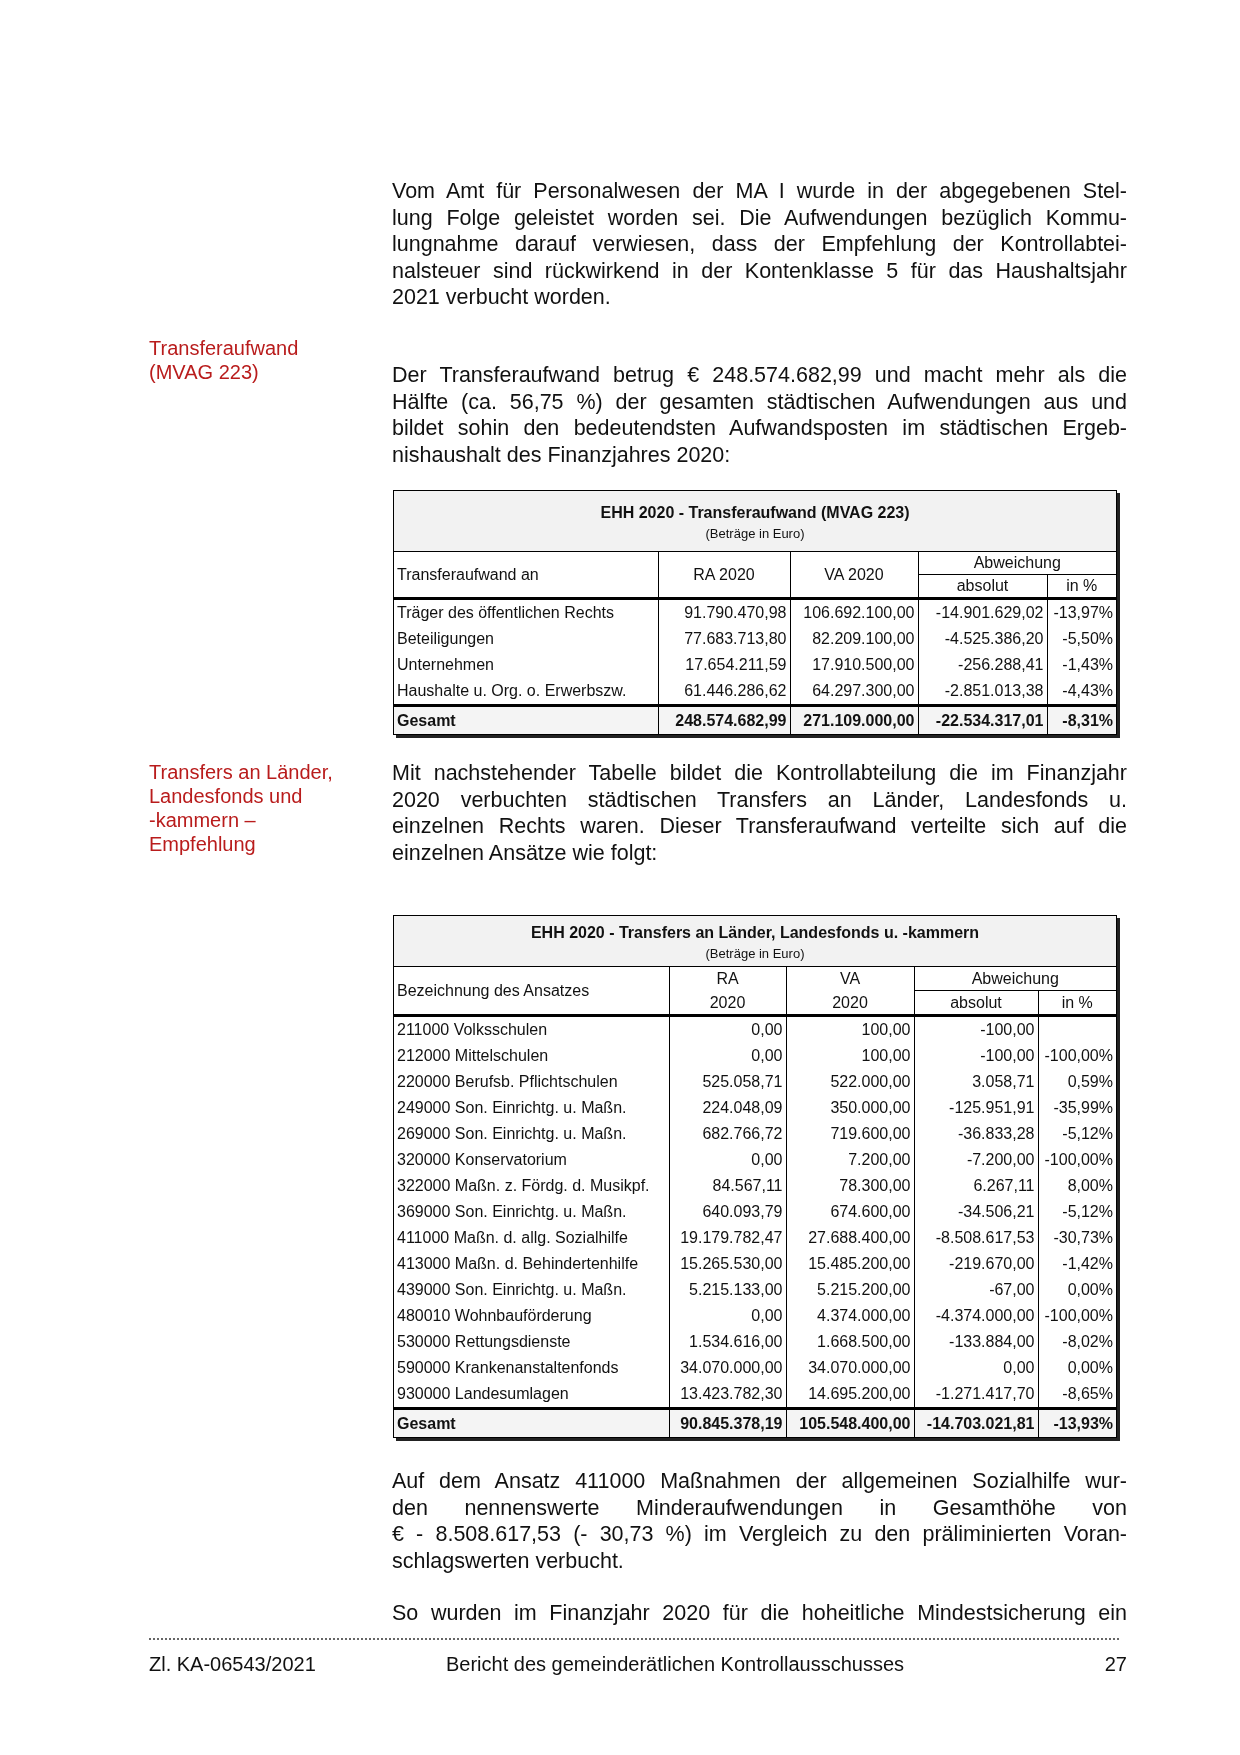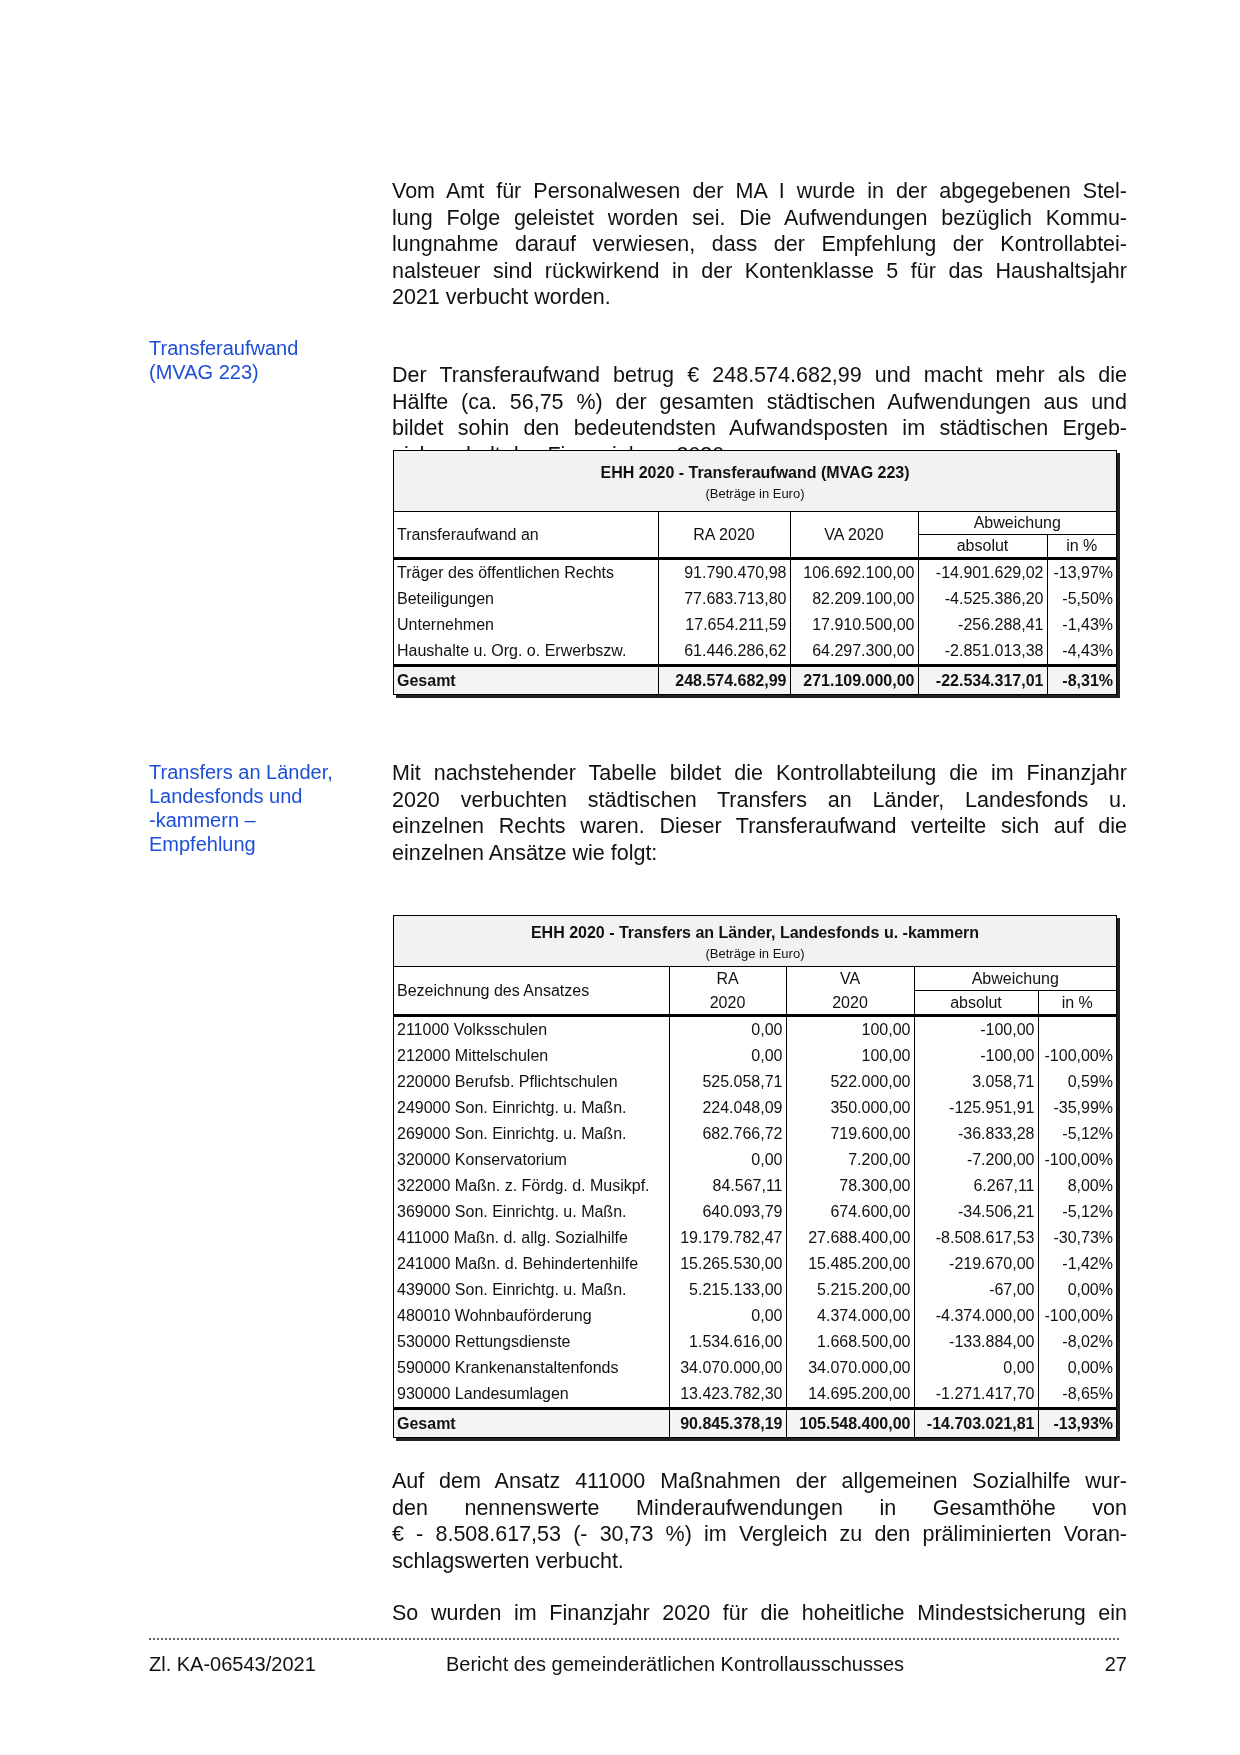--- a/index.html
+++ b/index.html
@@ -1,18 +1,18 @@
 <!DOCTYPE html>
 <html><head>
 <meta charset="utf-8">
 <style>
   html, body { margin:0; padding:0; background:#fff; }
   body { width:1240px; height:1755px; position:relative; overflow:hidden;
          font-family:"Liberation Sans", sans-serif; color:#111; }
-  .side { position:absolute; left:149px; width:220px; color:#1d4ed8;
+  .side { position:absolute; left:149px; width:220px; color:#b91c1c;
           font-size:20px; line-height:24px; }
   .para { position:absolute; left:392px; width:735px; font-size:21.5px;
           line-height:26.6px; text-align:justify; }
   .para span { display:block; }
   .para .jl { text-align-last:justify; }
   .tbl { position:absolute; left:393px; border:1.5px solid #000;
          box-shadow:3px 3px 0 #222; background:#fff; font-size:16px; }
   .tbl table { border-collapse:collapse; width:100%; table-layout:fixed; }
   .tbl td { padding:0 3px; height:26px; line-height:26px; white-space:nowrap; overflow:hidden; }
   .tbl .title { background:#f2f2f2; text-align:center; border-bottom:1.5px solid #000; }
@@ -42,21 +42,21 @@
   <div>Transferaufwand</div>
   <div>(MVAG 223)</div>
 </div>
 <div class="para" style="top:334px;margin-top:28px;">
   <span class="jl">Der Transferaufwand betrug € 248.574.682,99 und macht mehr als die</span>
   <span class="jl">Hälfte (ca. 56,75 %) der gesamten städtischen Aufwendungen aus und</span>
   <span class="jl">bildet sohin den bedeutendsten Aufwandsposten im städtischen Ergeb-</span>
   <span>nishaushalt des Finanzjahres 2020:</span>
 </div>
 
-<div class="tbl" style="top:450px; width:722px;">
+<div class="tbl" style="top:490px; width:722px;">
   <table>
     <colgroup>
       <col style="width:264px">
         <col style="width:132px">
         <col style="width:128px">
         <col style="width:129px">
         <col style="width:69px">
     </colgroup>
     <tbody>
         <tr>
@@ -214,21 +214,21 @@
           <td class="vline num">-5,12%</td>
         </tr>
         <tr>
           <td>411000 Maßn. d. allg. Sozialhilfe</td>
           <td class="vline num">19.179.782,47</td>
           <td class="vline num">27.688.400,00</td>
           <td class="vline num">-8.508.617,53</td>
           <td class="vline num">-30,73%</td>
         </tr>
         <tr>
-          <td>241000 Maßn. d. Behindertenhilfe</td>
+          <td>413000 Maßn. d. Behindertenhilfe</td>
           <td class="vline num">15.265.530,00</td>
           <td class="vline num">15.485.200,00</td>
           <td class="vline num">-219.670,00</td>
           <td class="vline num">-1,42%</td>
         </tr>
         <tr>
           <td>439000 Son. Einrichtg. u. Maßn.</td>
           <td class="vline num">5.215.133,00</td>
           <td class="vline num">5.215.200,00</td>
           <td class="vline num">-67,00</td>

